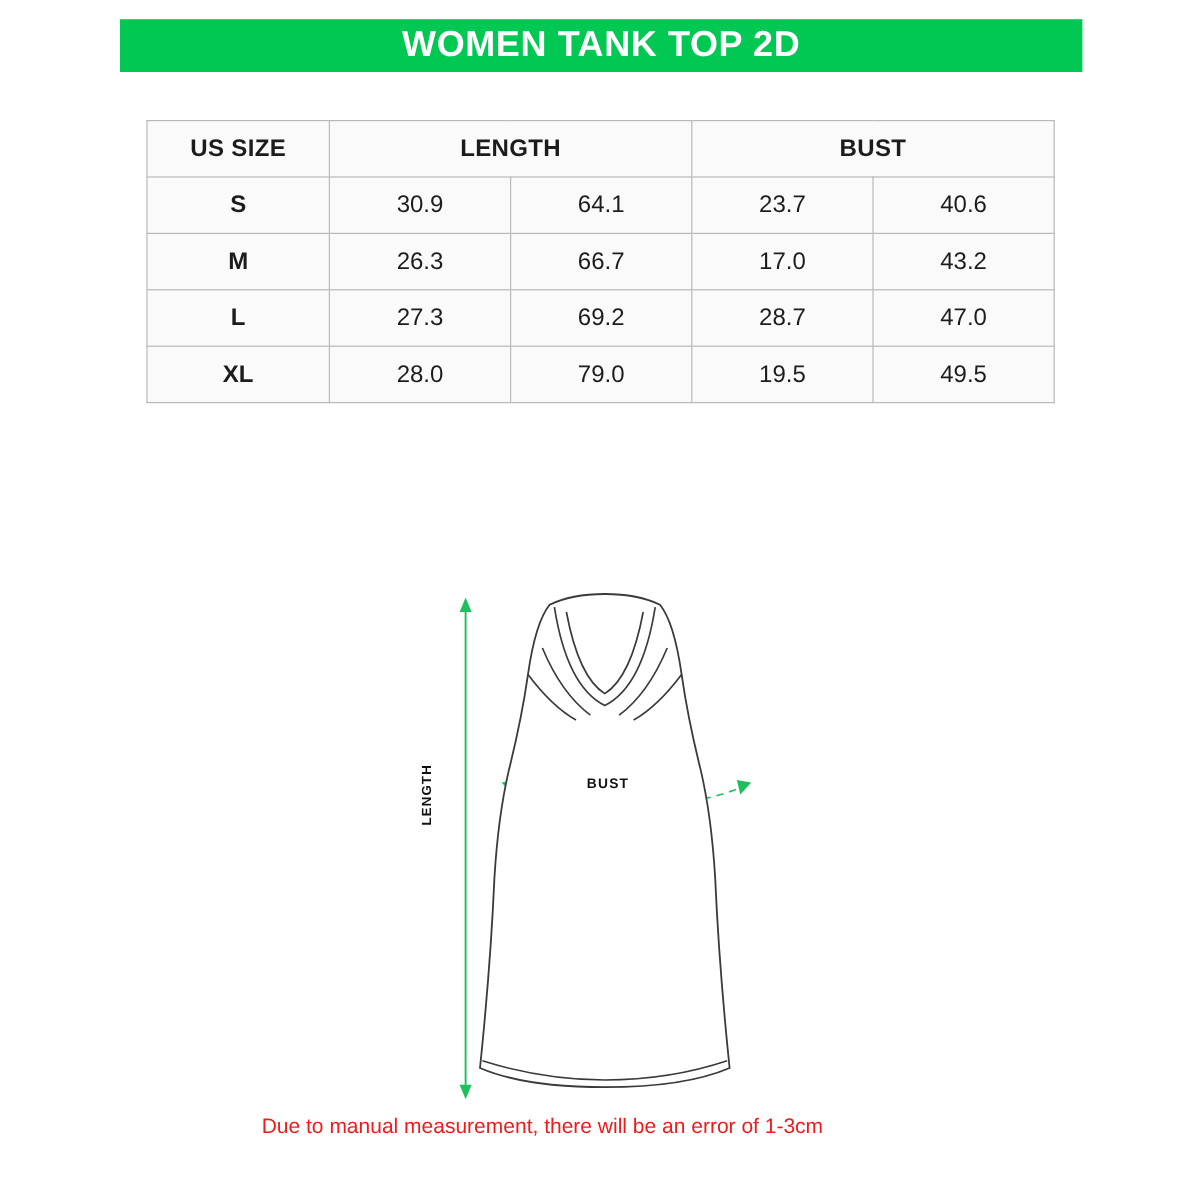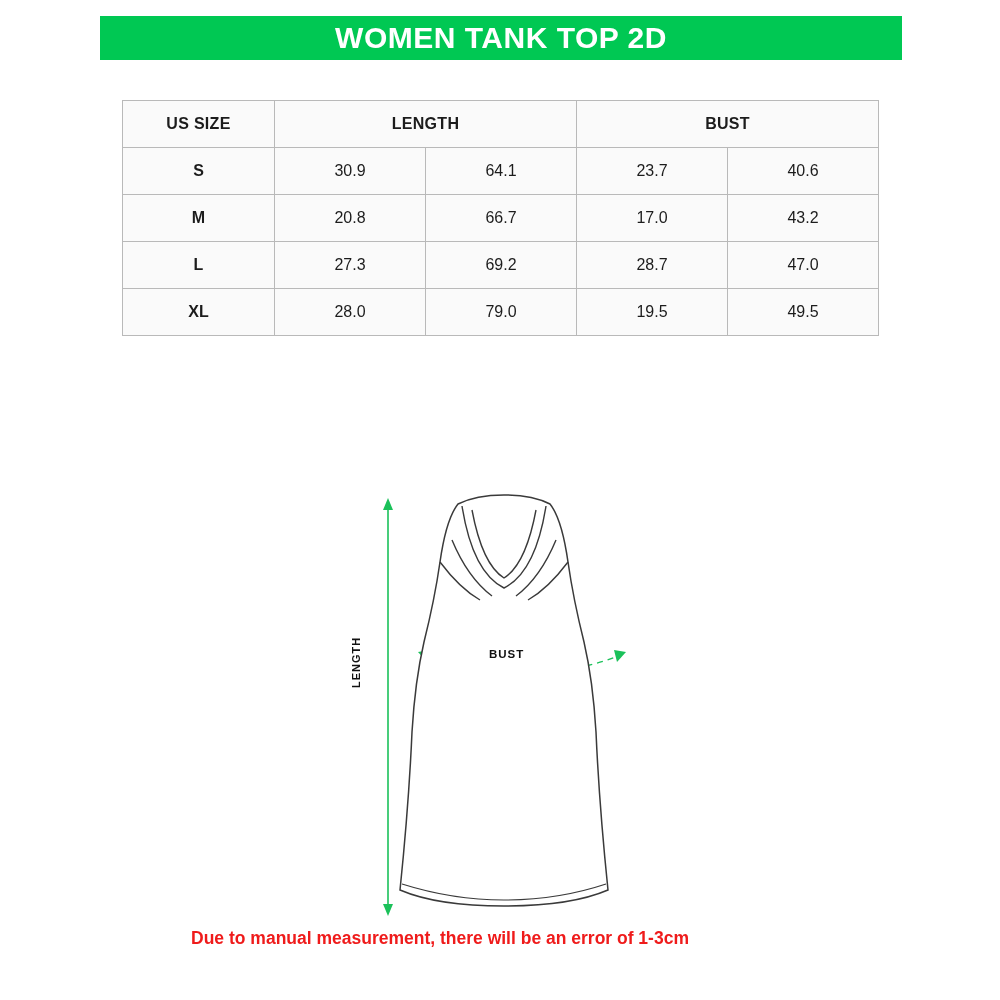--- a/index.html
+++ b/index.html
@@ -51,21 +51,21 @@
     width: 756px;
   }
   table.size-table {
     border-collapse: collapse;
     width: 756px;
     table-layout: fixed;
   }
   table.size-table th,
   table.size-table td {
     border: 1px solid #b9b9b9;
-    font-size: 16px;
+    font-size: 20px;
     color: #1c1c1c;
     text-align: center;
     height: 46px;
     padding: 0;
     background: #fafafa;
   }
   table.size-table th {
     font-weight: bold;
     letter-spacing: 0.3px;
   }
@@ -117,21 +117,22 @@
 
   
   .footer-note {
     position: absolute;
     left: 0;
     top: 928px;
     width: 880px;
     text-align: center;
     color: #ef1b1b;
     font-size: 17.5px;
-    font-weight: bold;
+    font-weight: normal;
+    padding-left: 12px;
   }
 </style>
 </head>
 <body>
 
 <div class="page">
 
   <div class="header-band">
     <div class="header-title">WOMEN TANK TOP 2D</div>
   </div>
@@ -155,21 +156,21 @@
       <tbody>
         <tr>
           <td class="size-label">S</td>
           <td>30.9</td>
           <td>64.1</td>
           <td>23.7</td>
           <td>40.6</td>
         </tr>
         <tr>
           <td class="size-label">M</td>
-          <td>20.8</td>
+          <td>26.3</td>
           <td>66.7</td>
           <td>17.0</td>
           <td>43.2</td>
         </tr>
         <tr>
           <td class="size-label">L</td>
           <td>27.3</td>
           <td>69.2</td>
           <td>28.7</td>
           <td>47.0</td>

